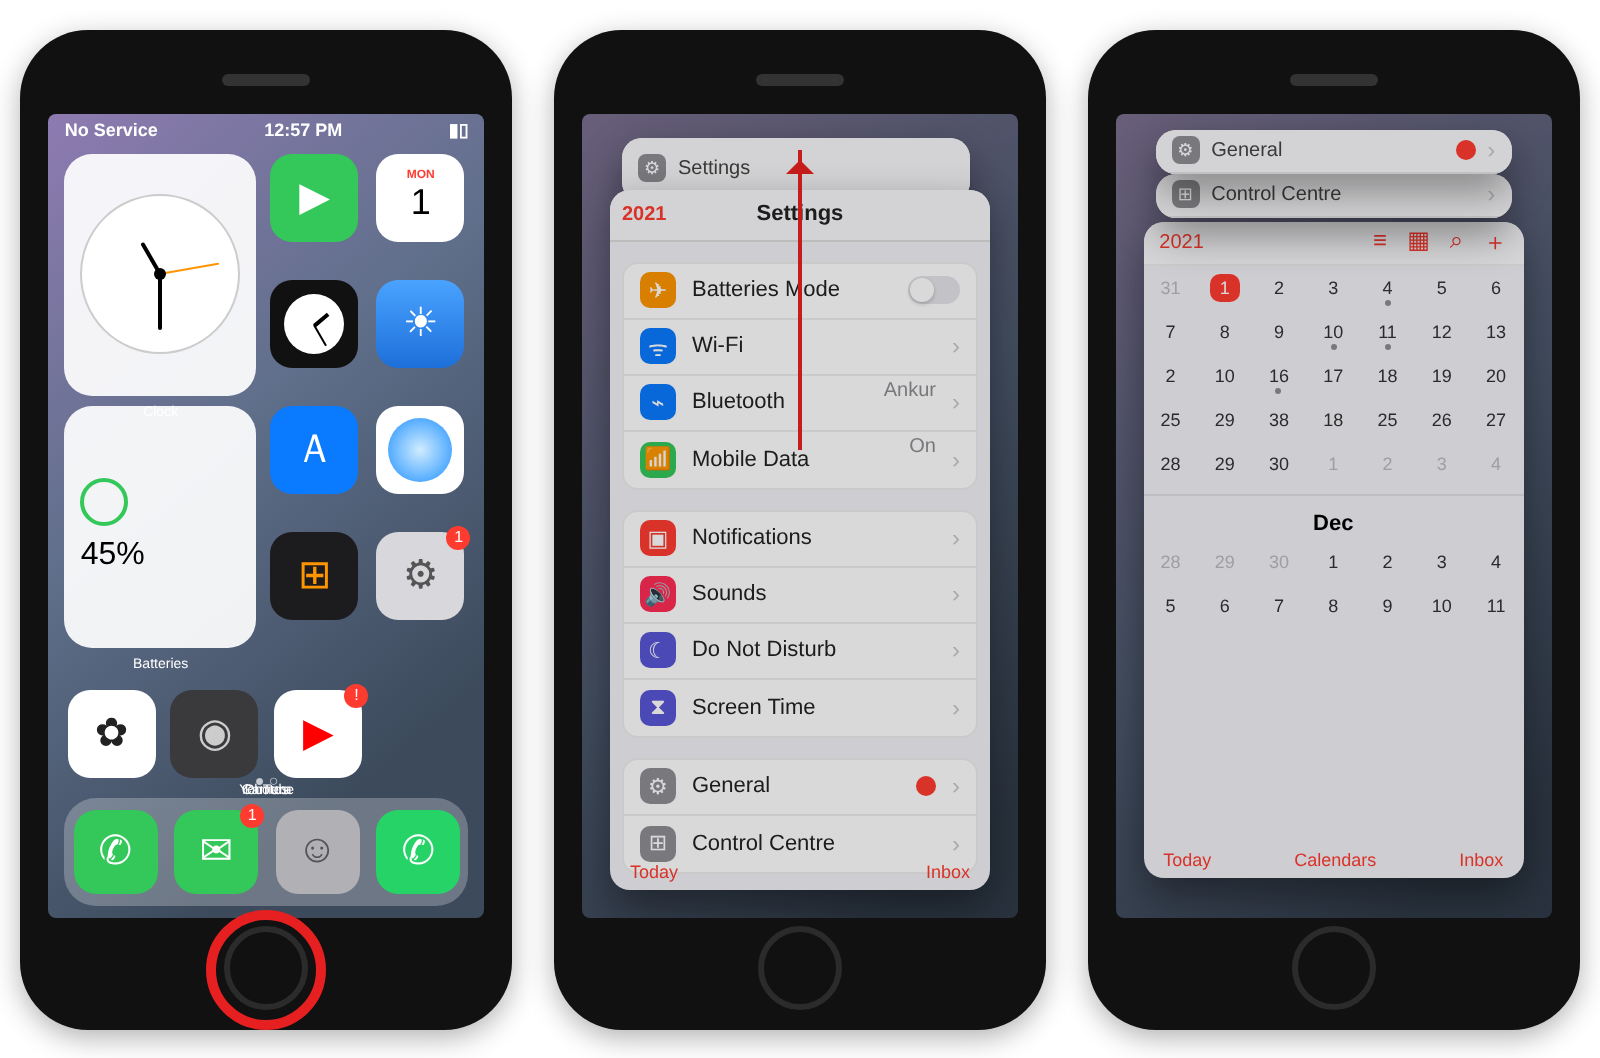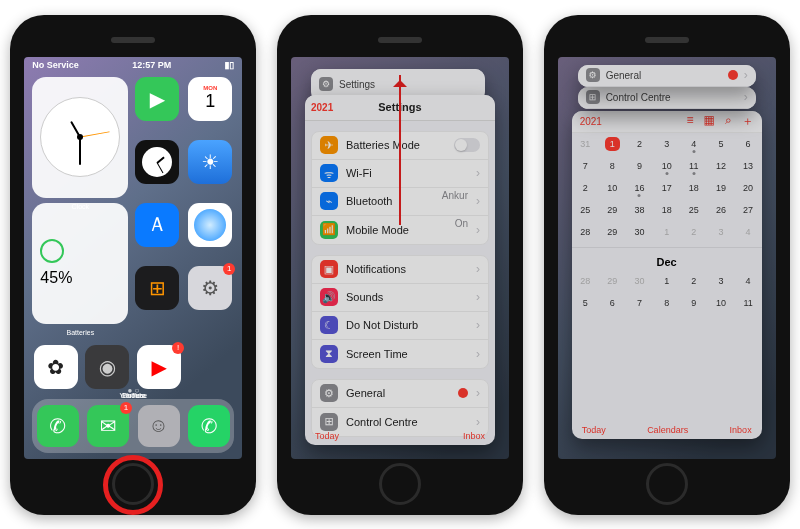--- a/index.html
+++ b/index.html
@@ -306,21 +306,21 @@
               <span class="chev">›</span>
             </div>
             <div class="row-item">
               <div class="ri-icon" style="background: rgb(10, 122, 255);">⌁</div>
               <div class="ri-label">Bluetooth</div>
               <div class="ri-val">On</div>
               <span class="chev">›</span>
             </div>
             <div class="row-item">
               <div class="ri-icon" style="background: rgb(52, 199, 89);">📶</div>
-              <div class="ri-label">Mobile Mode</div>
+              <div class="ri-label">Mobile Data</div>
               <span class="chev">›</span>
             </div>
           </div>
           <div class="list-group">
             <div class="row-item">
               <div class="ri-icon" style="background: rgb(255, 59, 48);">▣</div>
               <div class="ri-label">Notifications</div>
               <span class="chev">›</span>
             </div>
             <div class="row-item">

